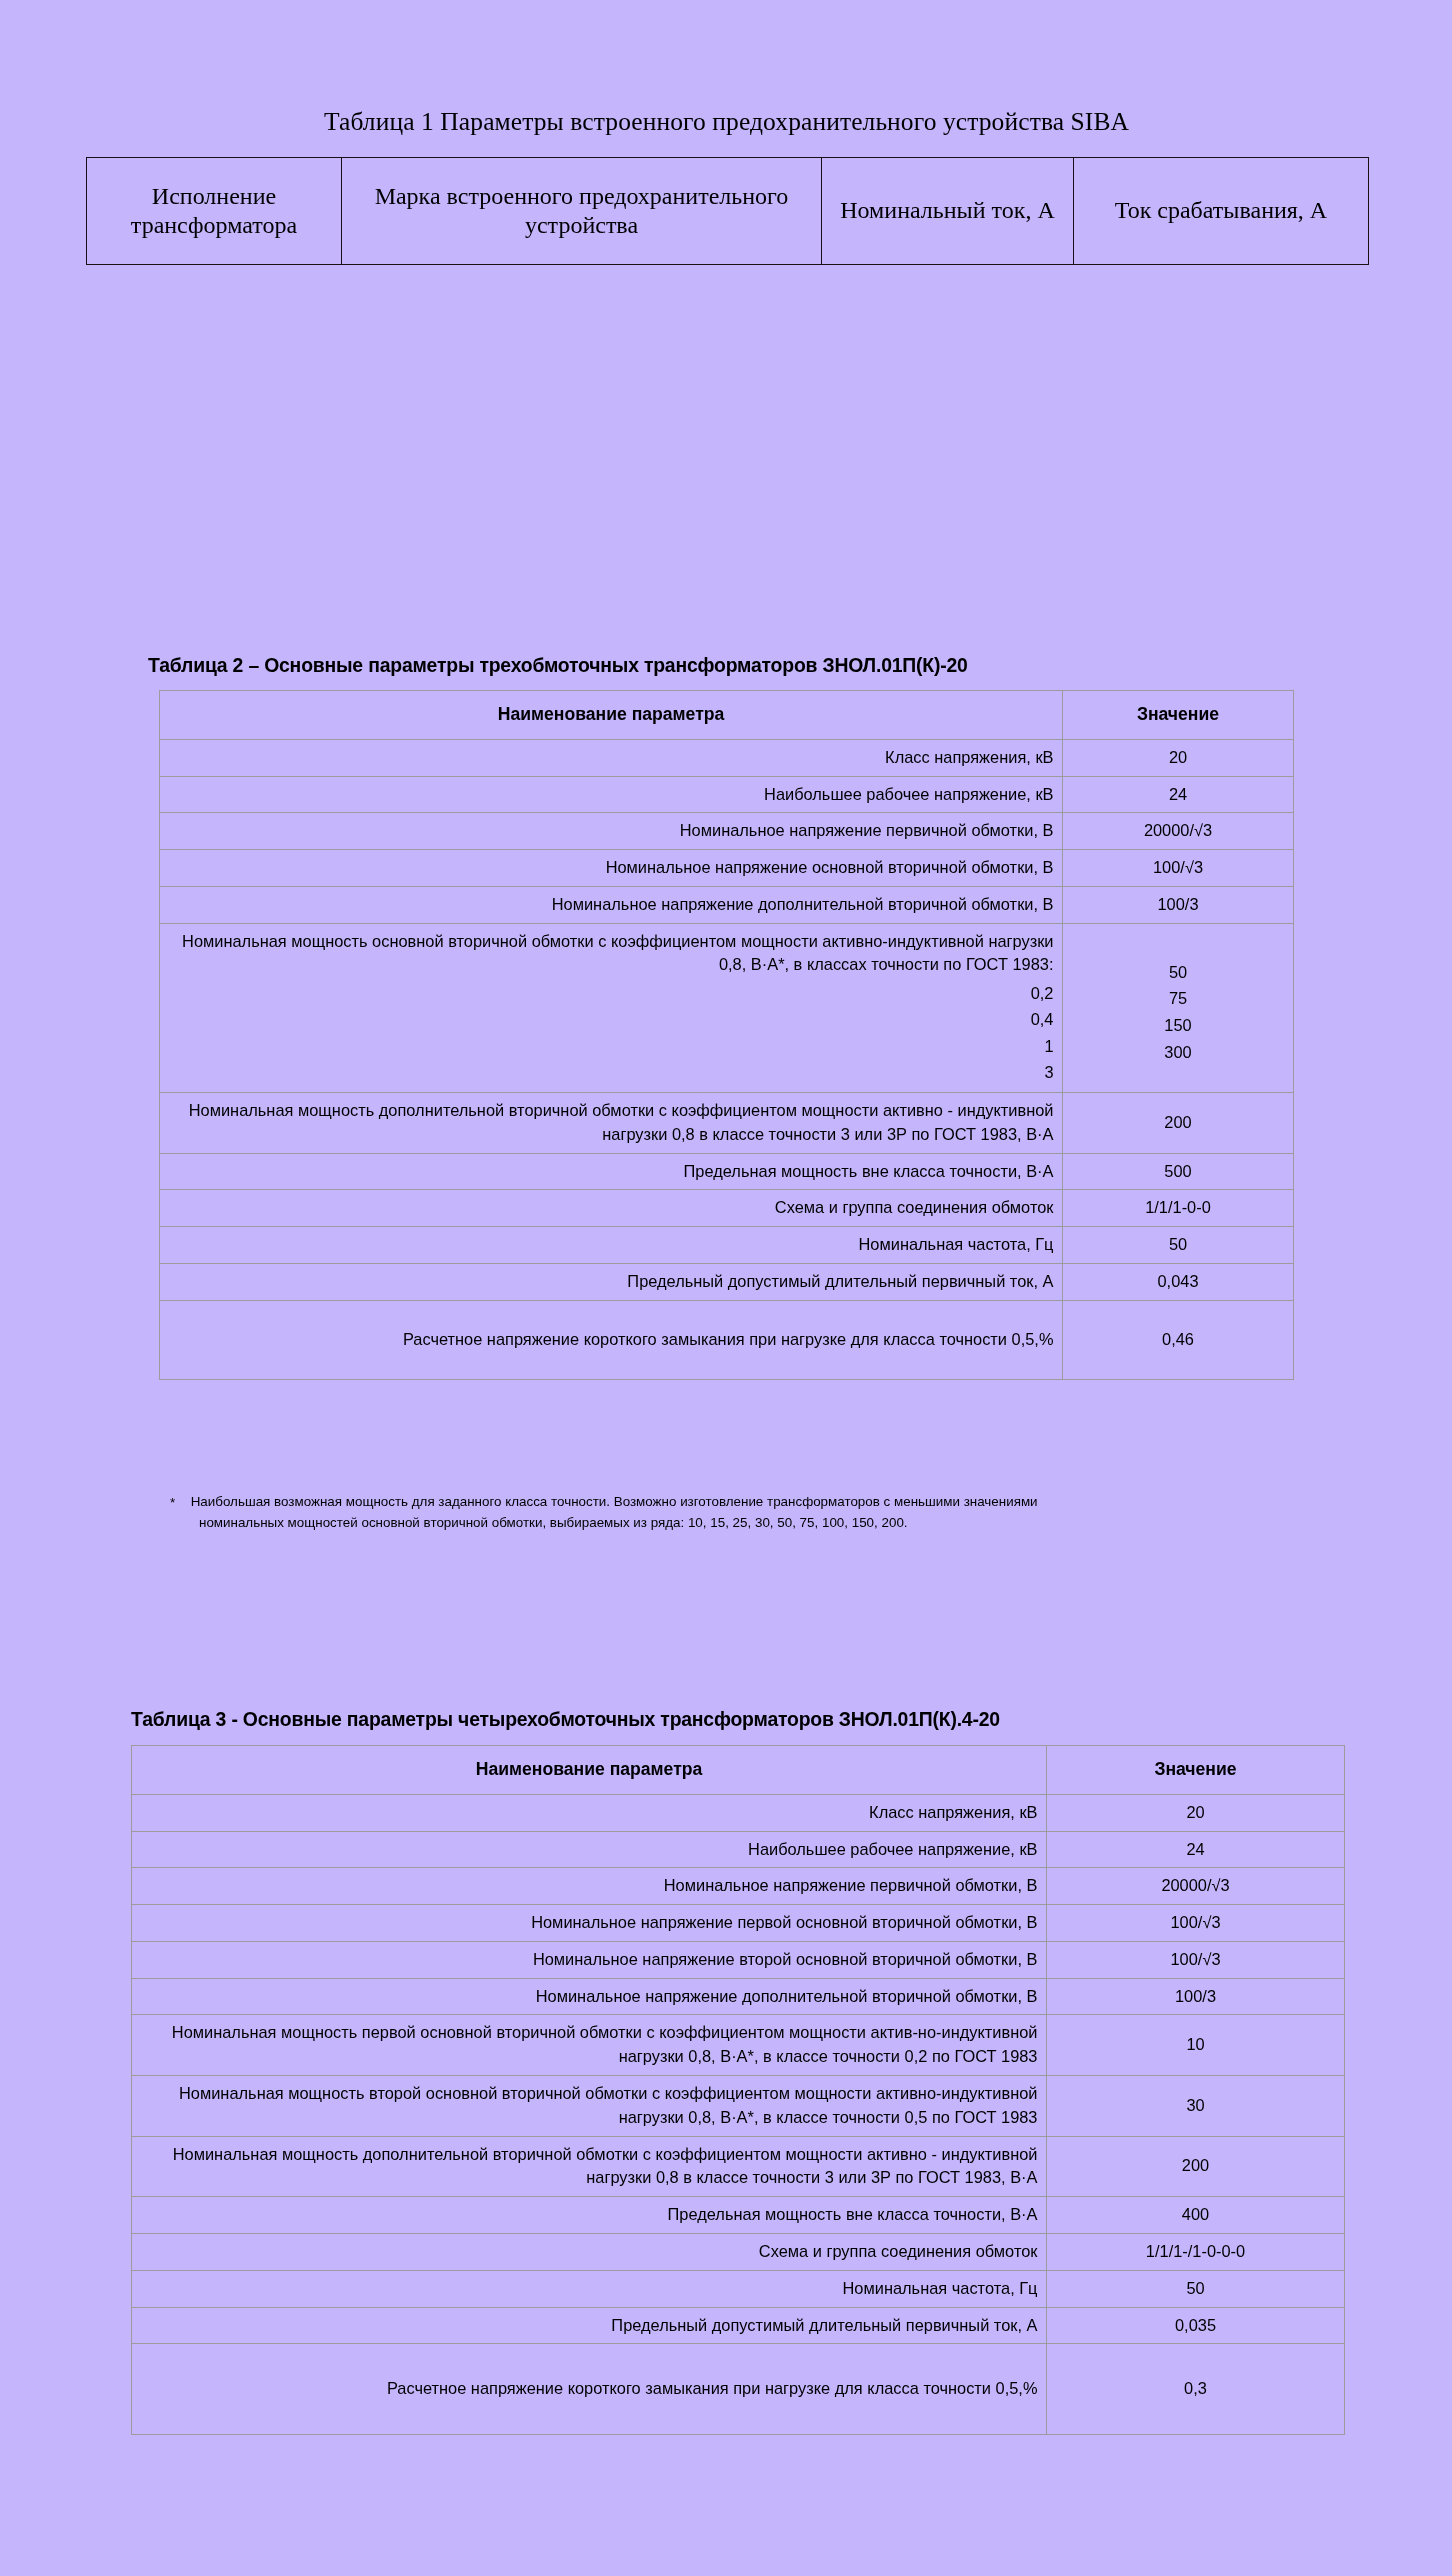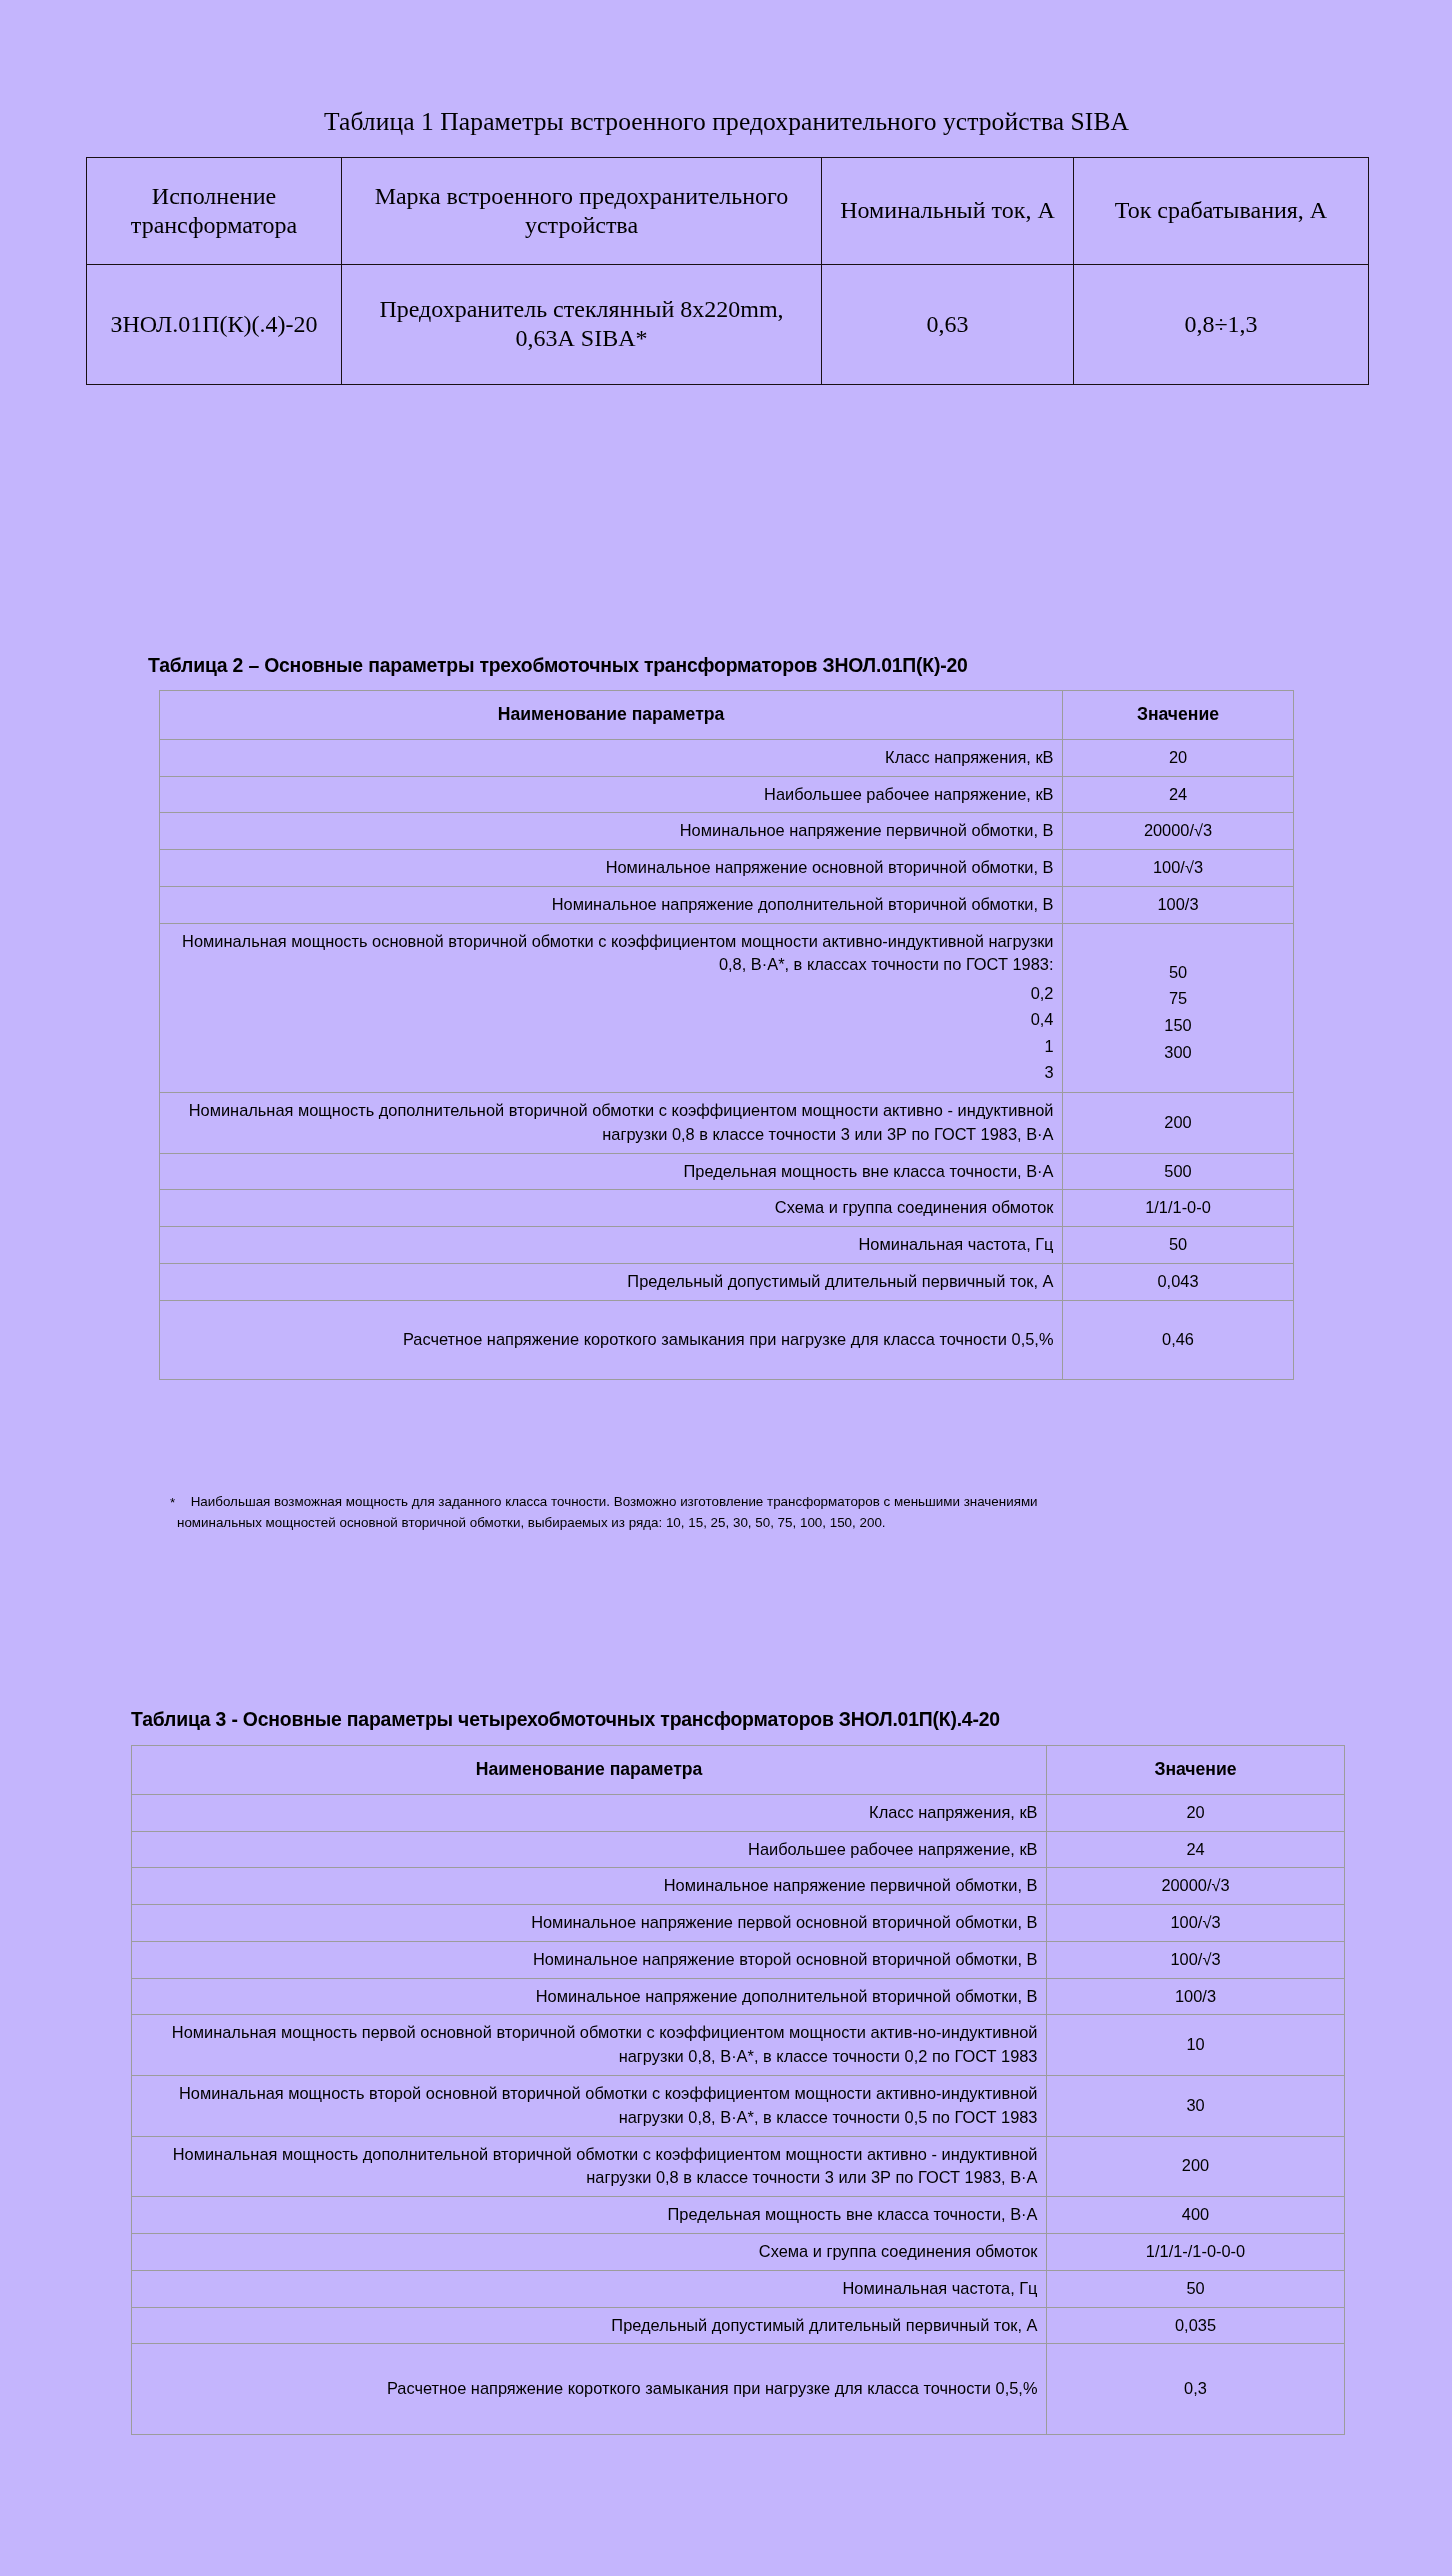--- a/index.html
+++ b/index.html
@@ -133,21 +133,21 @@
   }
   .foot-note .star {
     position: absolute;
     left: 0; top: 1.2px;
     font-size: 13.4px;
   }
   .foot-note .fn-body {
     display: block;
     margin-left: 20.7px;
   }
-  .foot-note .fn-l2 { display: block; margin-left: 7px; }
+  .foot-note .fn-l2 { display: block; margin-left: 29px; }
 </style>
 </head>
 <body>
 
 <div class="page">
 
   <div class="t1-title">Таблица 1 Параметры встроенного предохранительного устройства SIBA</div>
 
   <div class="t1-wrap">
     <table class="t1">
@@ -156,26 +156,20 @@
           <col class="c2">
           <col class="c3">
           <col class="c4">
       </colgroup>
       <tbody>
         <tr class="t1-hdr">
           <td>Исполнение трансформатора</td>
           <td>Марка встроенного предохранительного устройства</td>
           <td>Номинальный ток, А</td>
           <td>Ток срабатывания, А</td>
-        </tr>
-        <tr class="t1-row">
-          <td>ЗНОЛ.01П(К)(.4)-20</td>
-          <td>Предохранитель стеклянный 8х220mm, 0,63А SIBA*</td>
-          <td>0,63</td>
-          <td>0,8÷1,3</td>
         </tr>
       </tbody>
     </table>
   </div>
 
 
   <div class="tbl-title t2-title">Таблица 2 – Основные параметры трехобмоточных трансформаторов ЗНОЛ.01П(К)-20</div>
 
   <div class="grid-wrap t2-wrap">
     <table class="grid">

